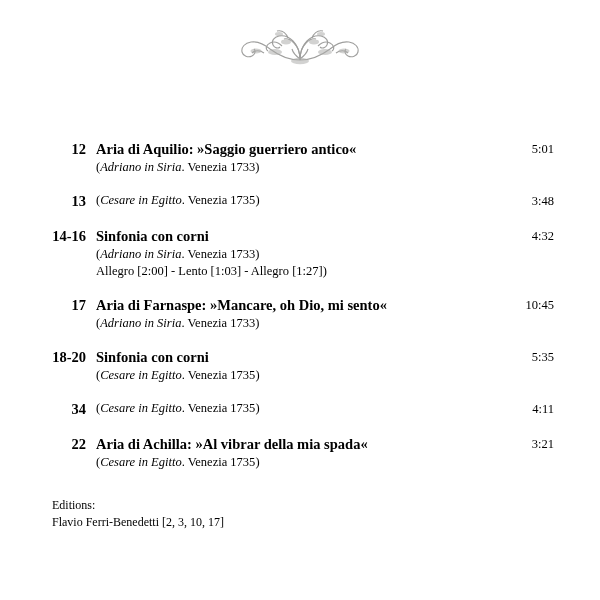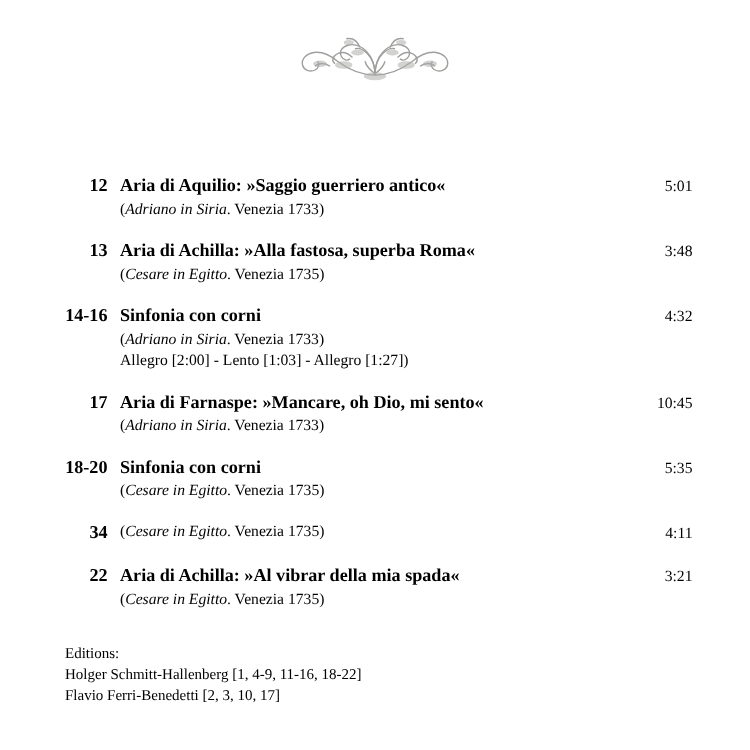--- a/index.html
+++ b/index.html
@@ -154,21 +154,20 @@
       <div class="track-body">
         <div class="track-title">Aria di Aquilio: »Saggio guerriero antico«</div>
         <div class="track-sub">(<span class="work">Adriano in Siria</span><span>. Venezia 1733</span>)</div>
       </div>
       <div class="track-dur">5:01</div>
     </div>
 
     <div class="track">
       <div class="track-num">13</div>
       <div class="track-body">
-        <div class="track-title">Aria di Achilla: »Alla fastosa, superba Roma«</div>
         <div class="track-sub">(<span class="work">Cesare in Egitto</span><span>. Venezia 1735</span>)</div>
       </div>
       <div class="track-dur">3:48</div>
     </div>
 
     <div class="track">
       <div class="track-num">14-16</div>
       <div class="track-body">
         <div class="track-title">Sinfonia con corni</div>
         <div class="track-sub">(<span class="work">Adriano in Siria</span><span>. Venezia 1733</span>)</div>
@@ -209,17 +208,16 @@
         <div class="track-title">Aria di Achilla: »Al vibrar della mia spada«</div>
         <div class="track-sub">(<span class="work">Cesare in Egitto</span><span>. Venezia 1735</span>)</div>
       </div>
       <div class="track-dur">3:21</div>
     </div>
 
   </div>
 
   <div class="editions">
     <div class="editions-title">Editions:</div>
-    <div class="editions-line">Holger Schmitt-Hallenberg [1, 4-9, 11-16, 18-22]</div>
     <div class="editions-line">Flavio Ferri-Benedetti [2, 3, 10, 17]</div>
   </div>
 
 </div>
 
 </body></html>

